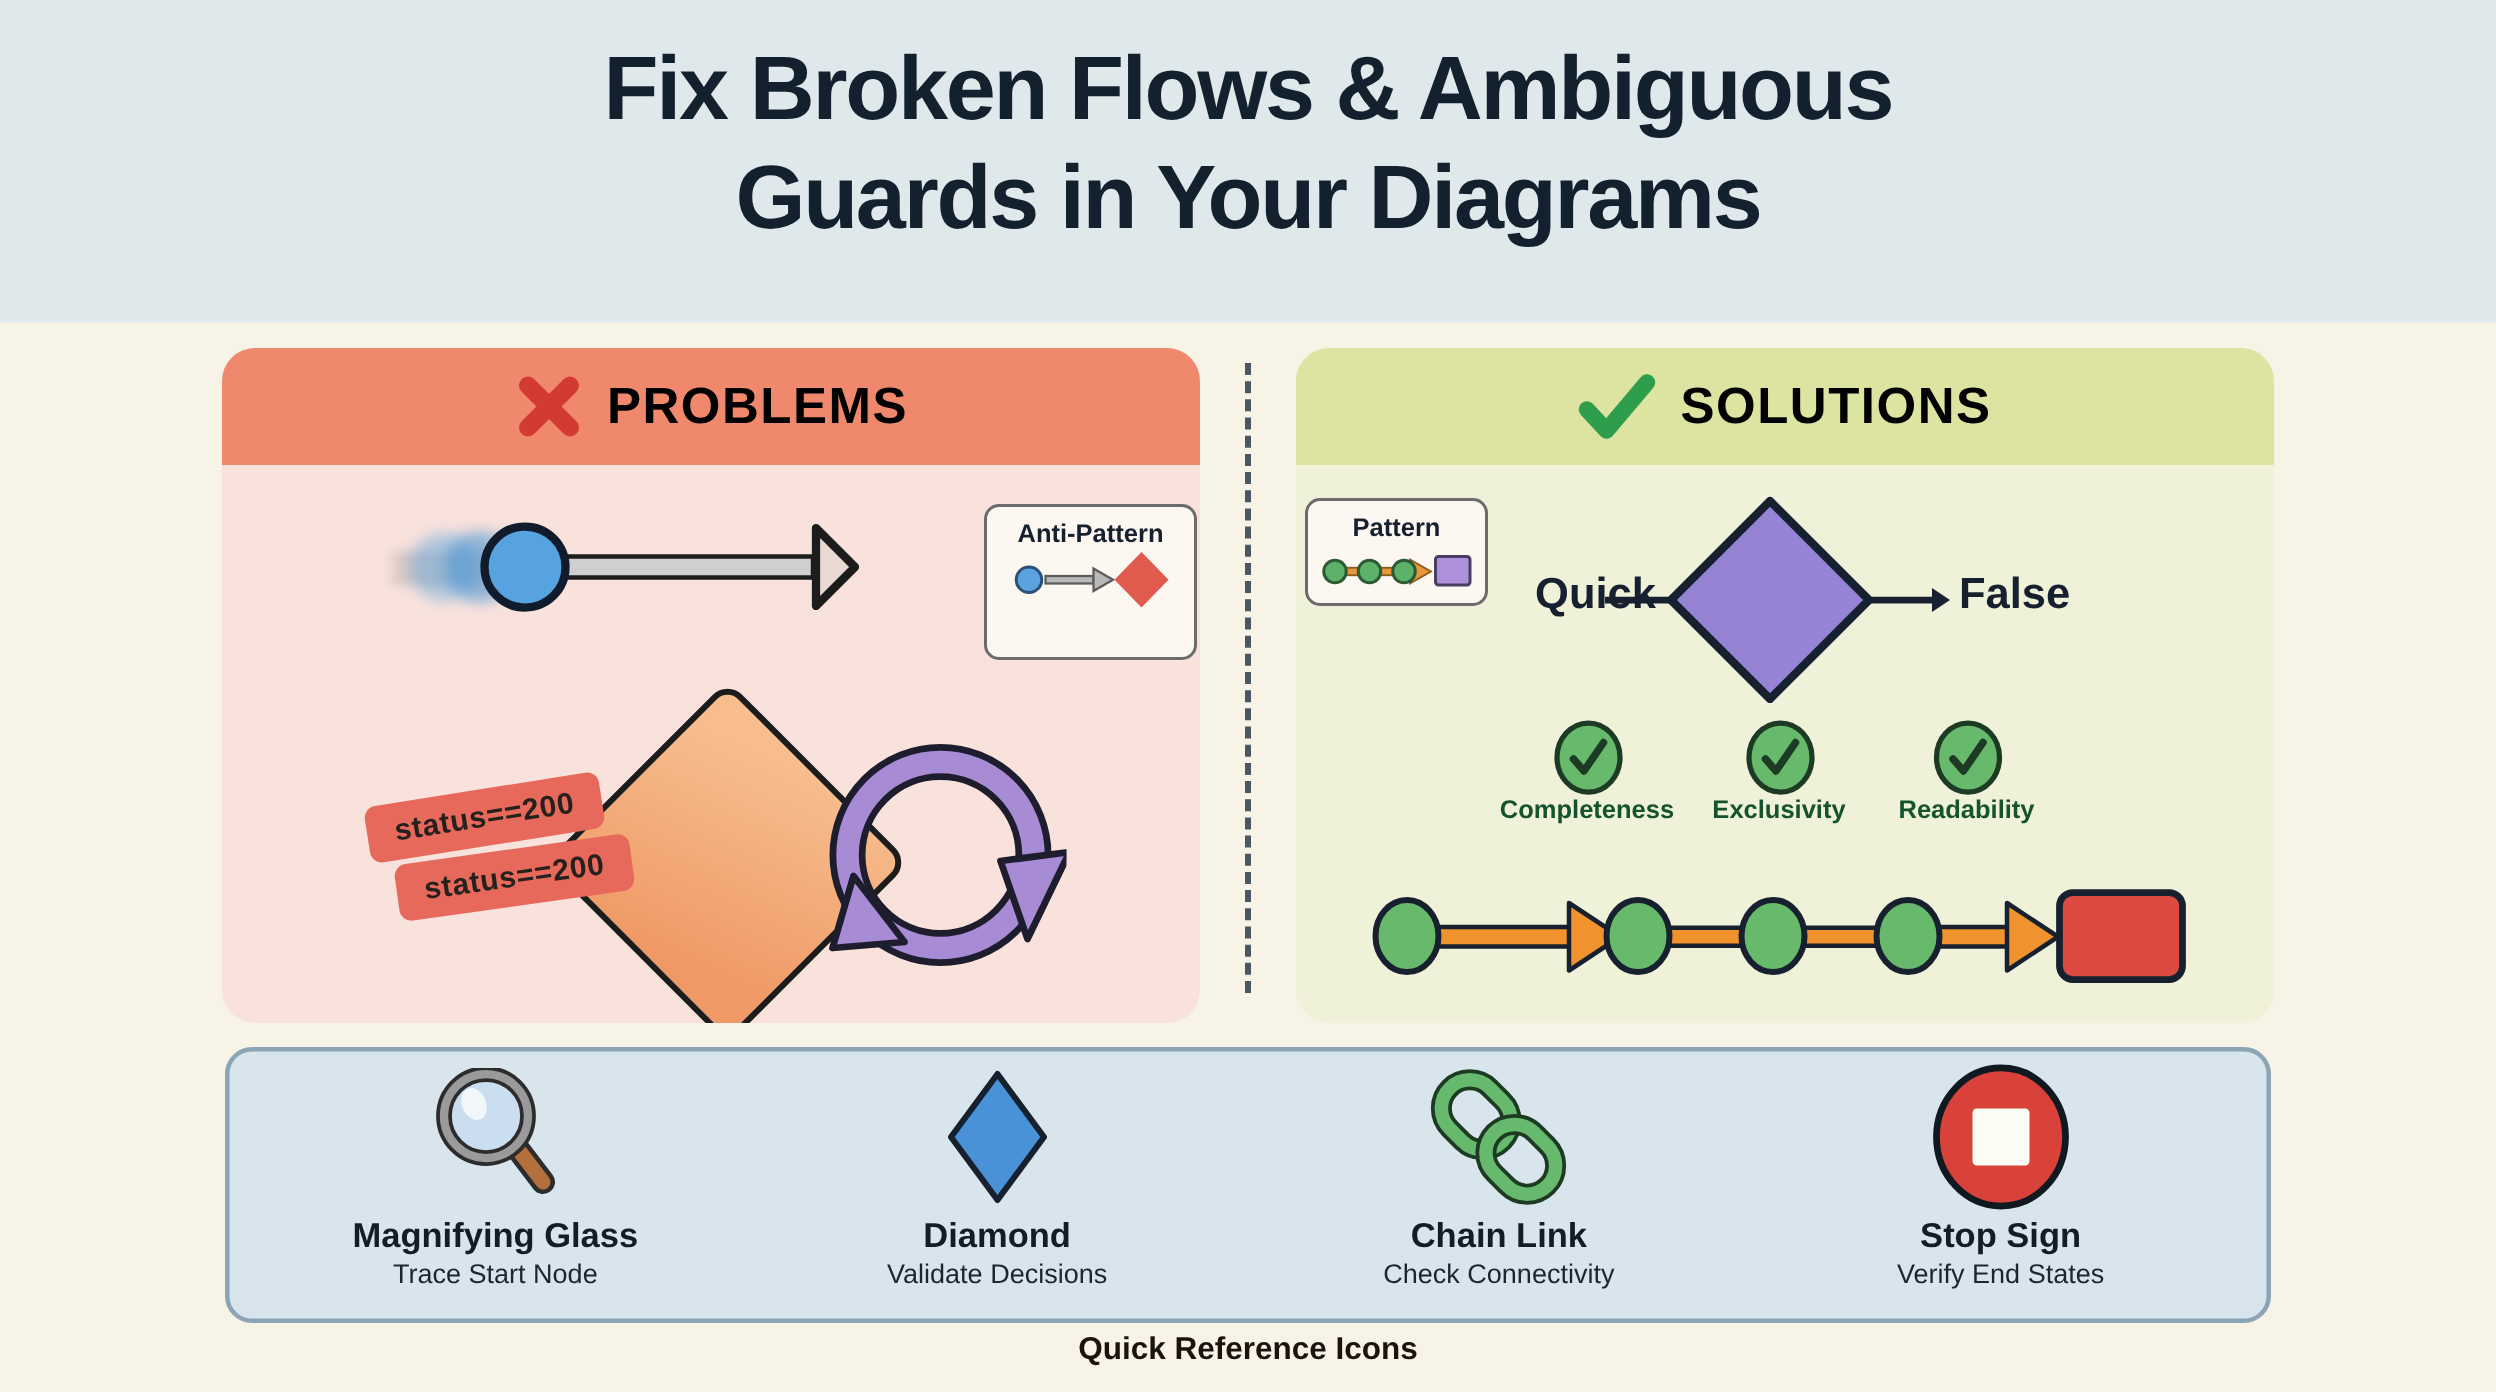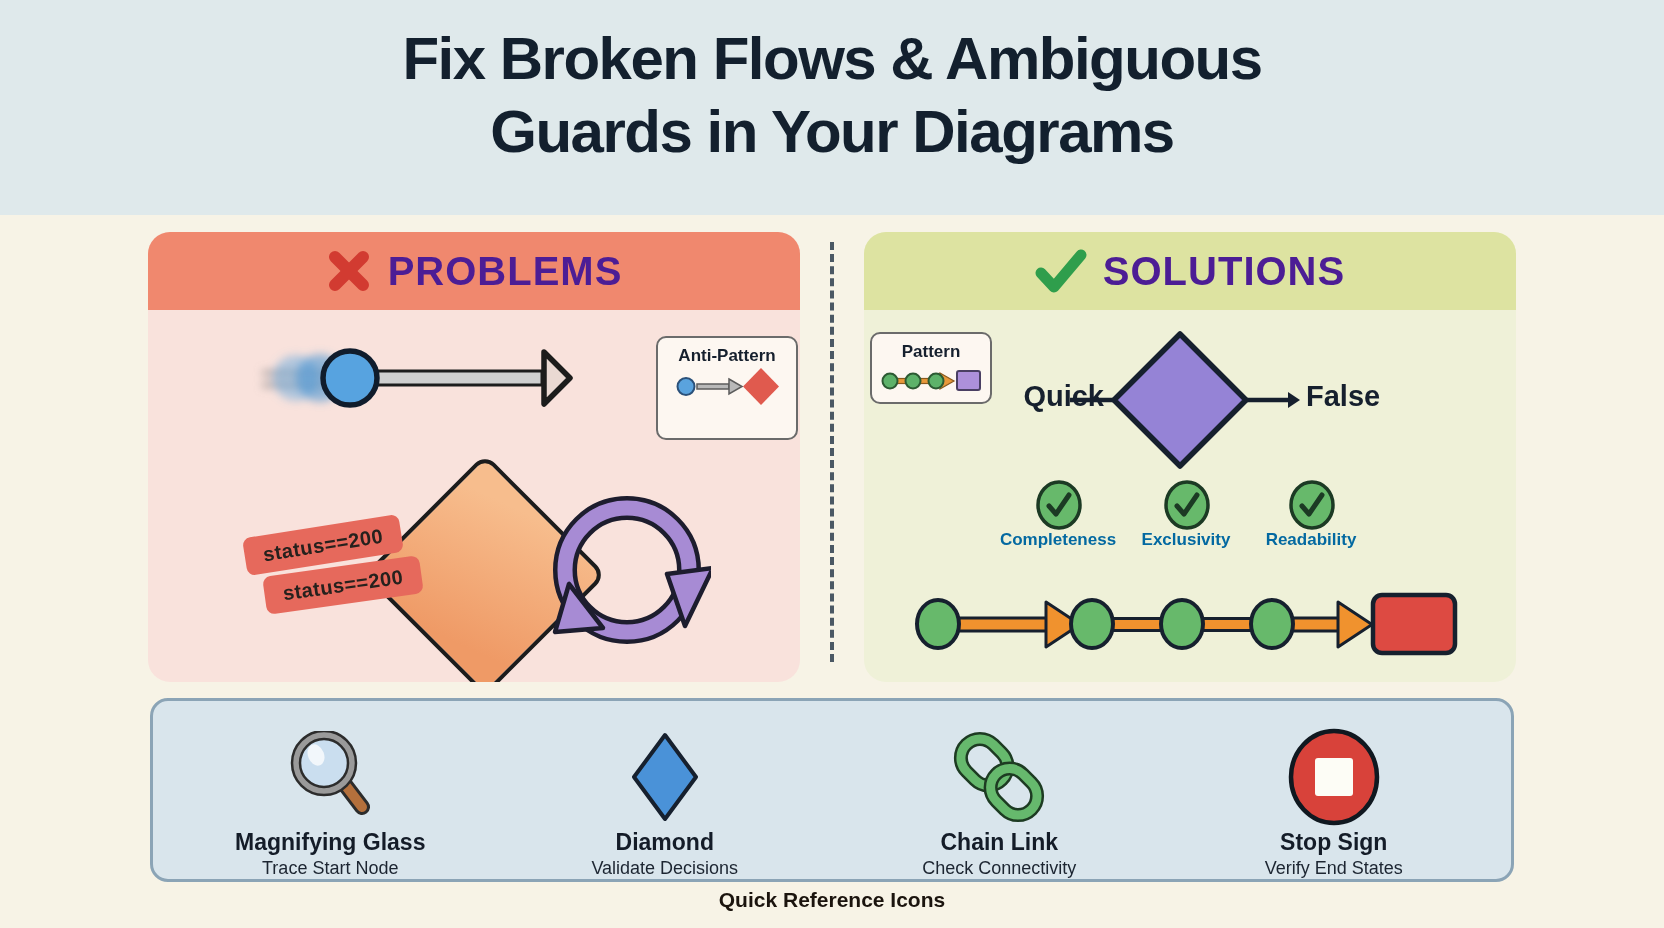--- a/index.html
+++ b/index.html
@@ -11,21 +11,21 @@
   .title{position:absolute;left:0;top:22px;width:1664px;text-align:center;color:#13202e;
          font-size:60px;font-weight:800;line-height:1.22;letter-spacing:-1.5px;}
 
   
   .panel{position:absolute;top:232px;width:652px;height:450px;border-radius:22px;overflow:hidden;}
   .panel-problems{left:148px;background:#f9e2dc;}
   .panel-solutions{left:864px;background:#eff1d8;}
   .panel-head{position:absolute;left:0;top:0;width:100%;height:78px;display:flex;align-items:center;justify-content:center;gap:16px;}
   .panel-problems .panel-head{background:#f0886e;}
   .panel-solutions .panel-head{background:#dde3a1;}
-  .panel-head .hlabel{font-size:40px;font-weight:800;color:#4c1d95;letter-spacing:1px;}
+  .panel-head .hlabel{font-size:34px;font-weight:800;color:#000000;letter-spacing:1px;}
 
   .divider{position:absolute;left:830px;top:242px;height:420px;width:0;border-left:4px dashed #4b5864;}
 
   
   .flow-svg{position:absolute;left:102px;top:108px;}
   .mini-box{position:absolute;background:#fdf7f1;border:2px solid #6b6b6b;border-radius:10px;text-align:center;}
   .anti-box{left:508px;top:104px;width:142px;height:104px;}
   .mini-box .mini-title{font-size:17px;font-weight:700;color:#16202e;margin-top:8px;}
   .guard-diamond{position:absolute;left:251px;top:257px;width:172px;height:172px;
       background:linear-gradient(160deg,#f7bd8d 15%,#ef9a66 85%);
@@ -37,26 +37,26 @@
   .tag2{left:116px;top:334px;transform:rotate(-8deg);}
   .loop-svg{position:absolute;left:395px;top:254px;}
 
   
   .pattern-box{left:6px;top:100px;width:122px;height:72px;}
   .decision-svg{position:absolute;left:200px;top:96px;}
   .branch-label{position:absolute;top:148px;font-size:29px;font-weight:800;color:#16202e;width:120px;}
   .label-true{left:120px;text-align:right;}
   .label-false{left:442px;text-align:left;}
   .check-badge{position:absolute;top:248px;}
-  .check-label{position:absolute;top:298px;width:160px;text-align:center;font-size:17px;font-weight:700;color:#0369a1;}
+  .check-label{position:absolute;top:298px;width:160px;text-align:center;font-size:17px;font-weight:700;color:#14532d;}
   .chain-svg{position:absolute;left:30px;top:352px;}
 
   
   .ref-bar{position:absolute;left:150px;top:698px;width:1364px;height:184px;background:#d9e5ec;
-      border:3px solid #8ba4b6;border-radius:18px;display:flex;align-items:flex-end;justify-content:space-around;padding:12px 10px 0;}
+      border:3px solid #8ba4b6;border-radius:18px;display:flex;align-items:center;justify-content:space-around;padding:12px 10px 24px;}
   .ref-item{display:flex;flex-direction:column;align-items:center;width:20%;}
   .ref-icon{height:100px;display:flex;align-items:center;justify-content:center;}
   .ref-name{font-size:23px;font-weight:700;color:#141c28;margin-top:2px;}
   .ref-desc{font-size:18px;color:#1c2531;margin-top:2px;}
   .caption{position:absolute;left:0;top:888px;width:1664px;text-align:center;font-size:21px;font-weight:700;color:#1b140e;}
 </style>
 </head>
 <body>
 
 <div class="canvas">

